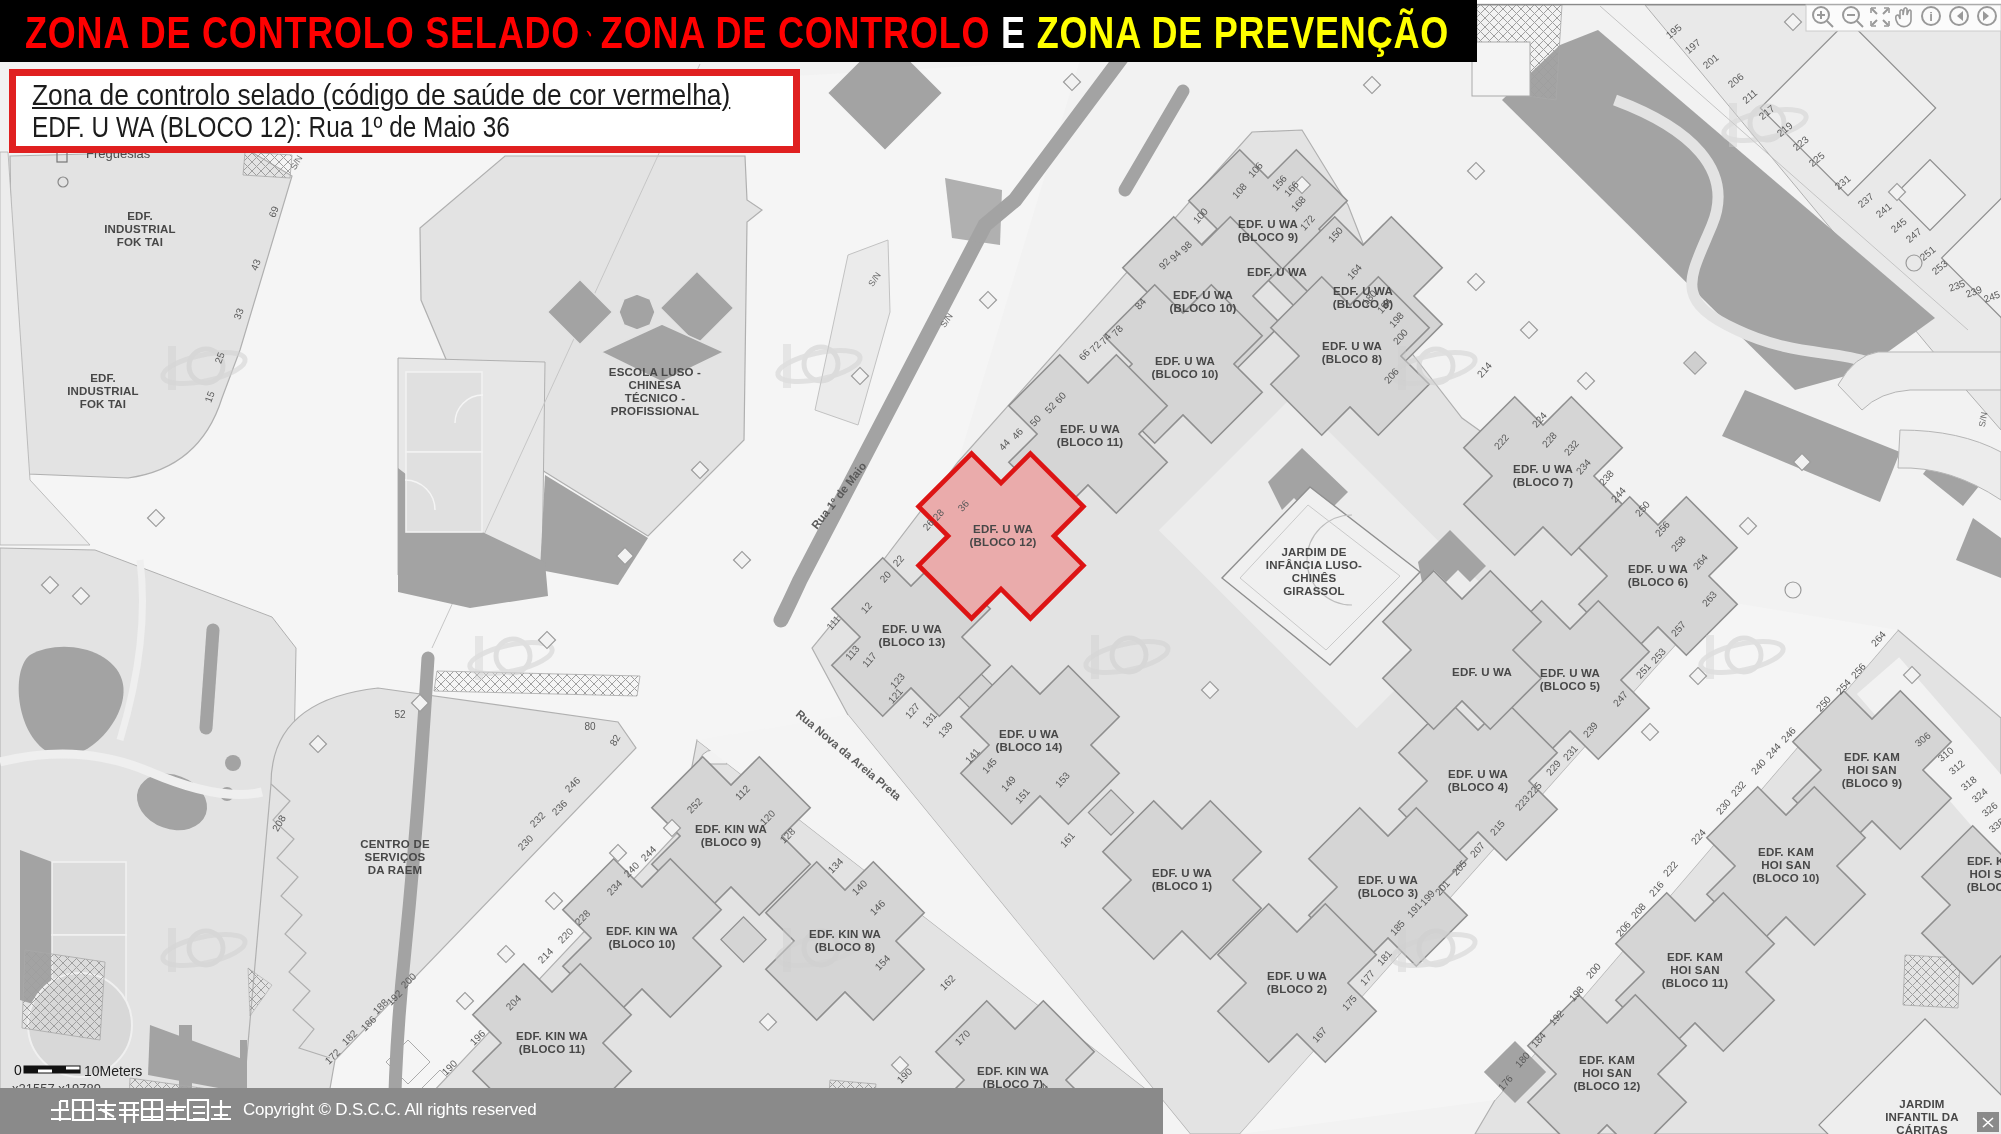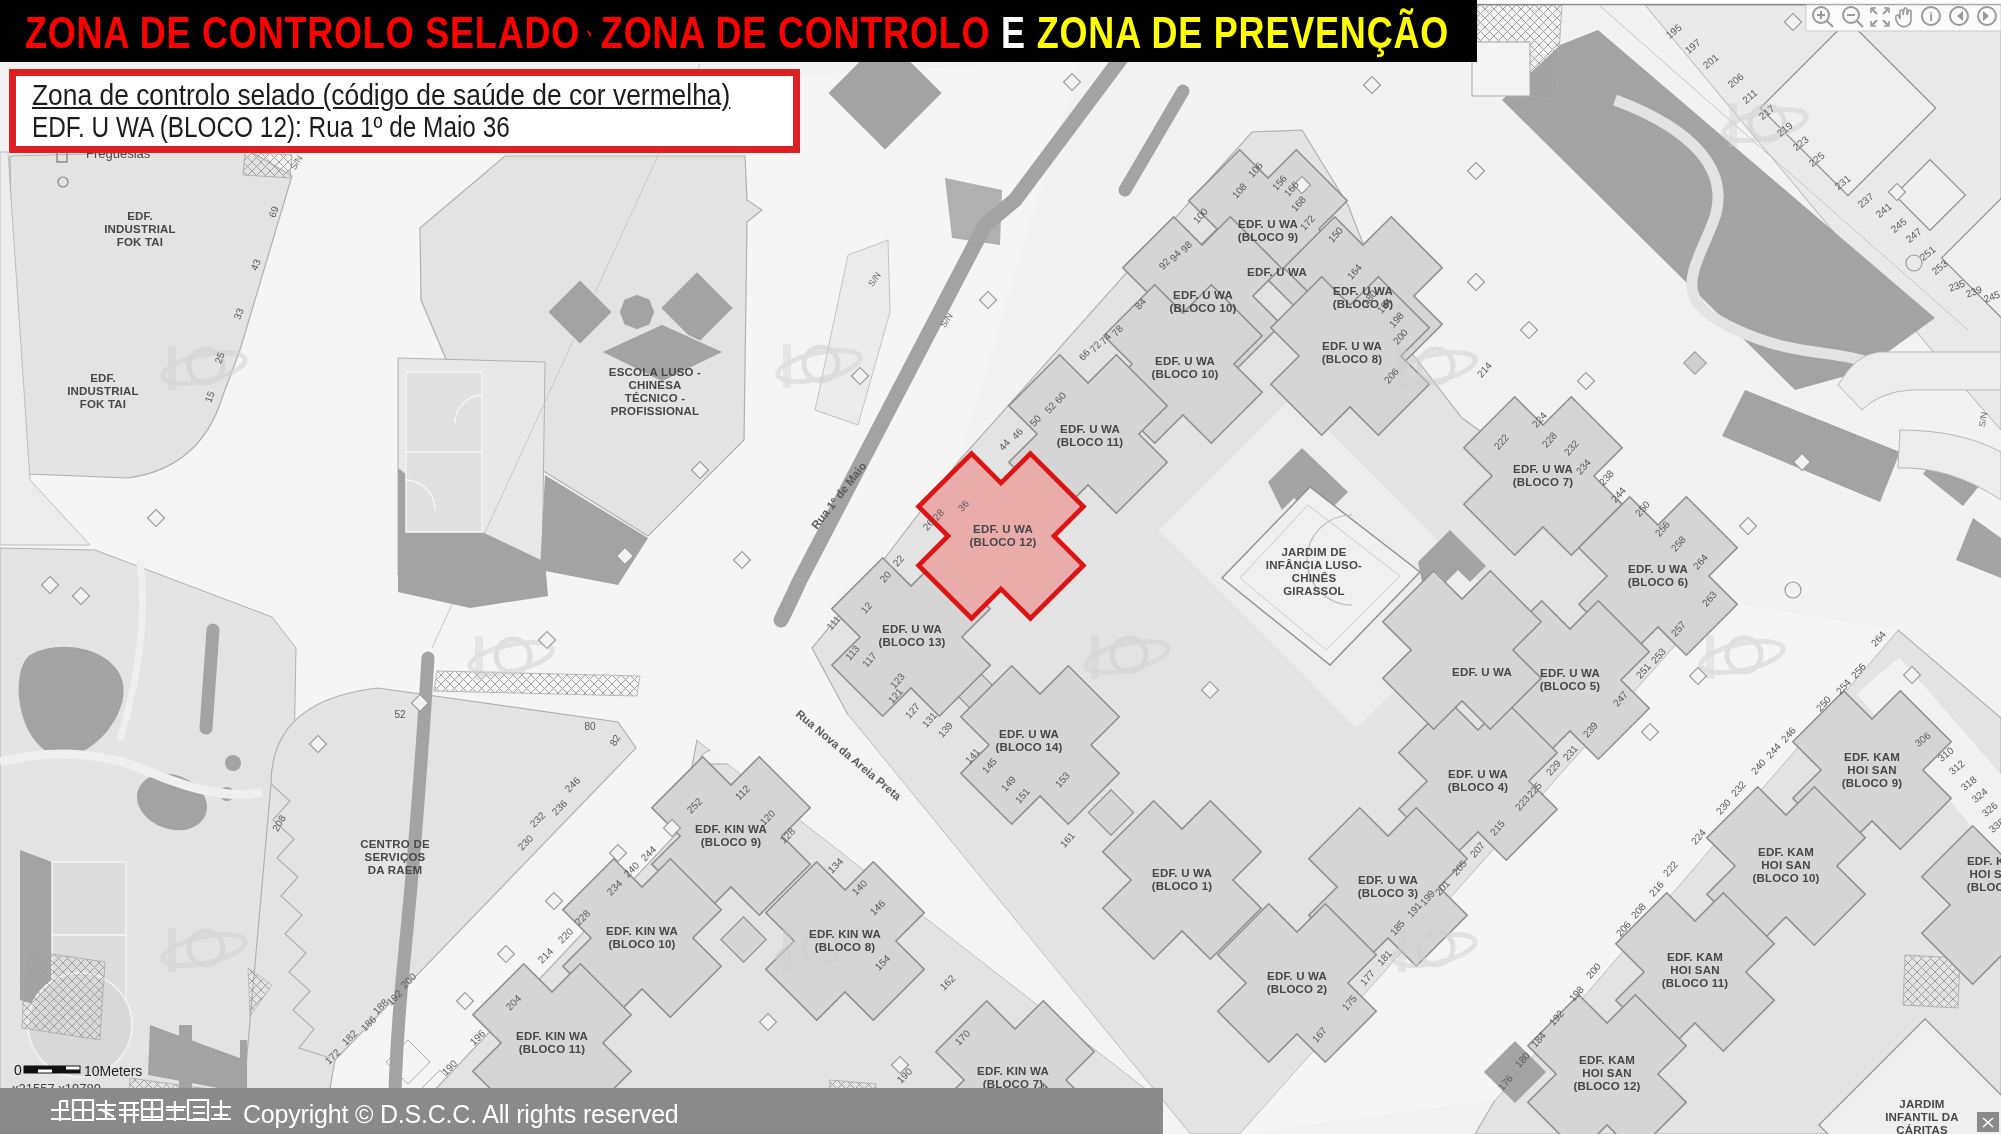--- a/index.html
+++ b/index.html
@@ -676,13 +676,13 @@
 <g transform="translate(115,0)">
       <path d="M2,11 h18 M11,2 v20 M2,20 h20 M2,8 h20" stroke="#ffffff" stroke-width="2.2" fill="none"></path>
     </g>
 <g transform="translate(138,0)">
       <path d="M1,1 h20 v20 h-20 Z M6,8 h12 M6,14 h12 M6,20 h12" stroke="#ffffff" stroke-width="2.2" fill="none"></path>
     </g>
 <g transform="translate(161,0)">
       <path d="M11,1 v20 M1,8 h20 M4,16 h14 M1,20 h20" stroke="#ffffff" stroke-width="2.2" fill="none"></path>
     </g>
 </svg>
-<div class="abs" style="left:243px;top:1100px;font-size:25px;color:#ffffff;white-space:nowrap;letter-spacing:-0.2px">Copyright © D.S.C.C. All rights reserved</div>
+<div class="abs" style="left:243px;top:1100px;font-size:17px;color:#ffffff;white-space:nowrap;letter-spacing:-0.2px">Copyright © D.S.C.C. All rights reserved</div>
 
 </body></html>

